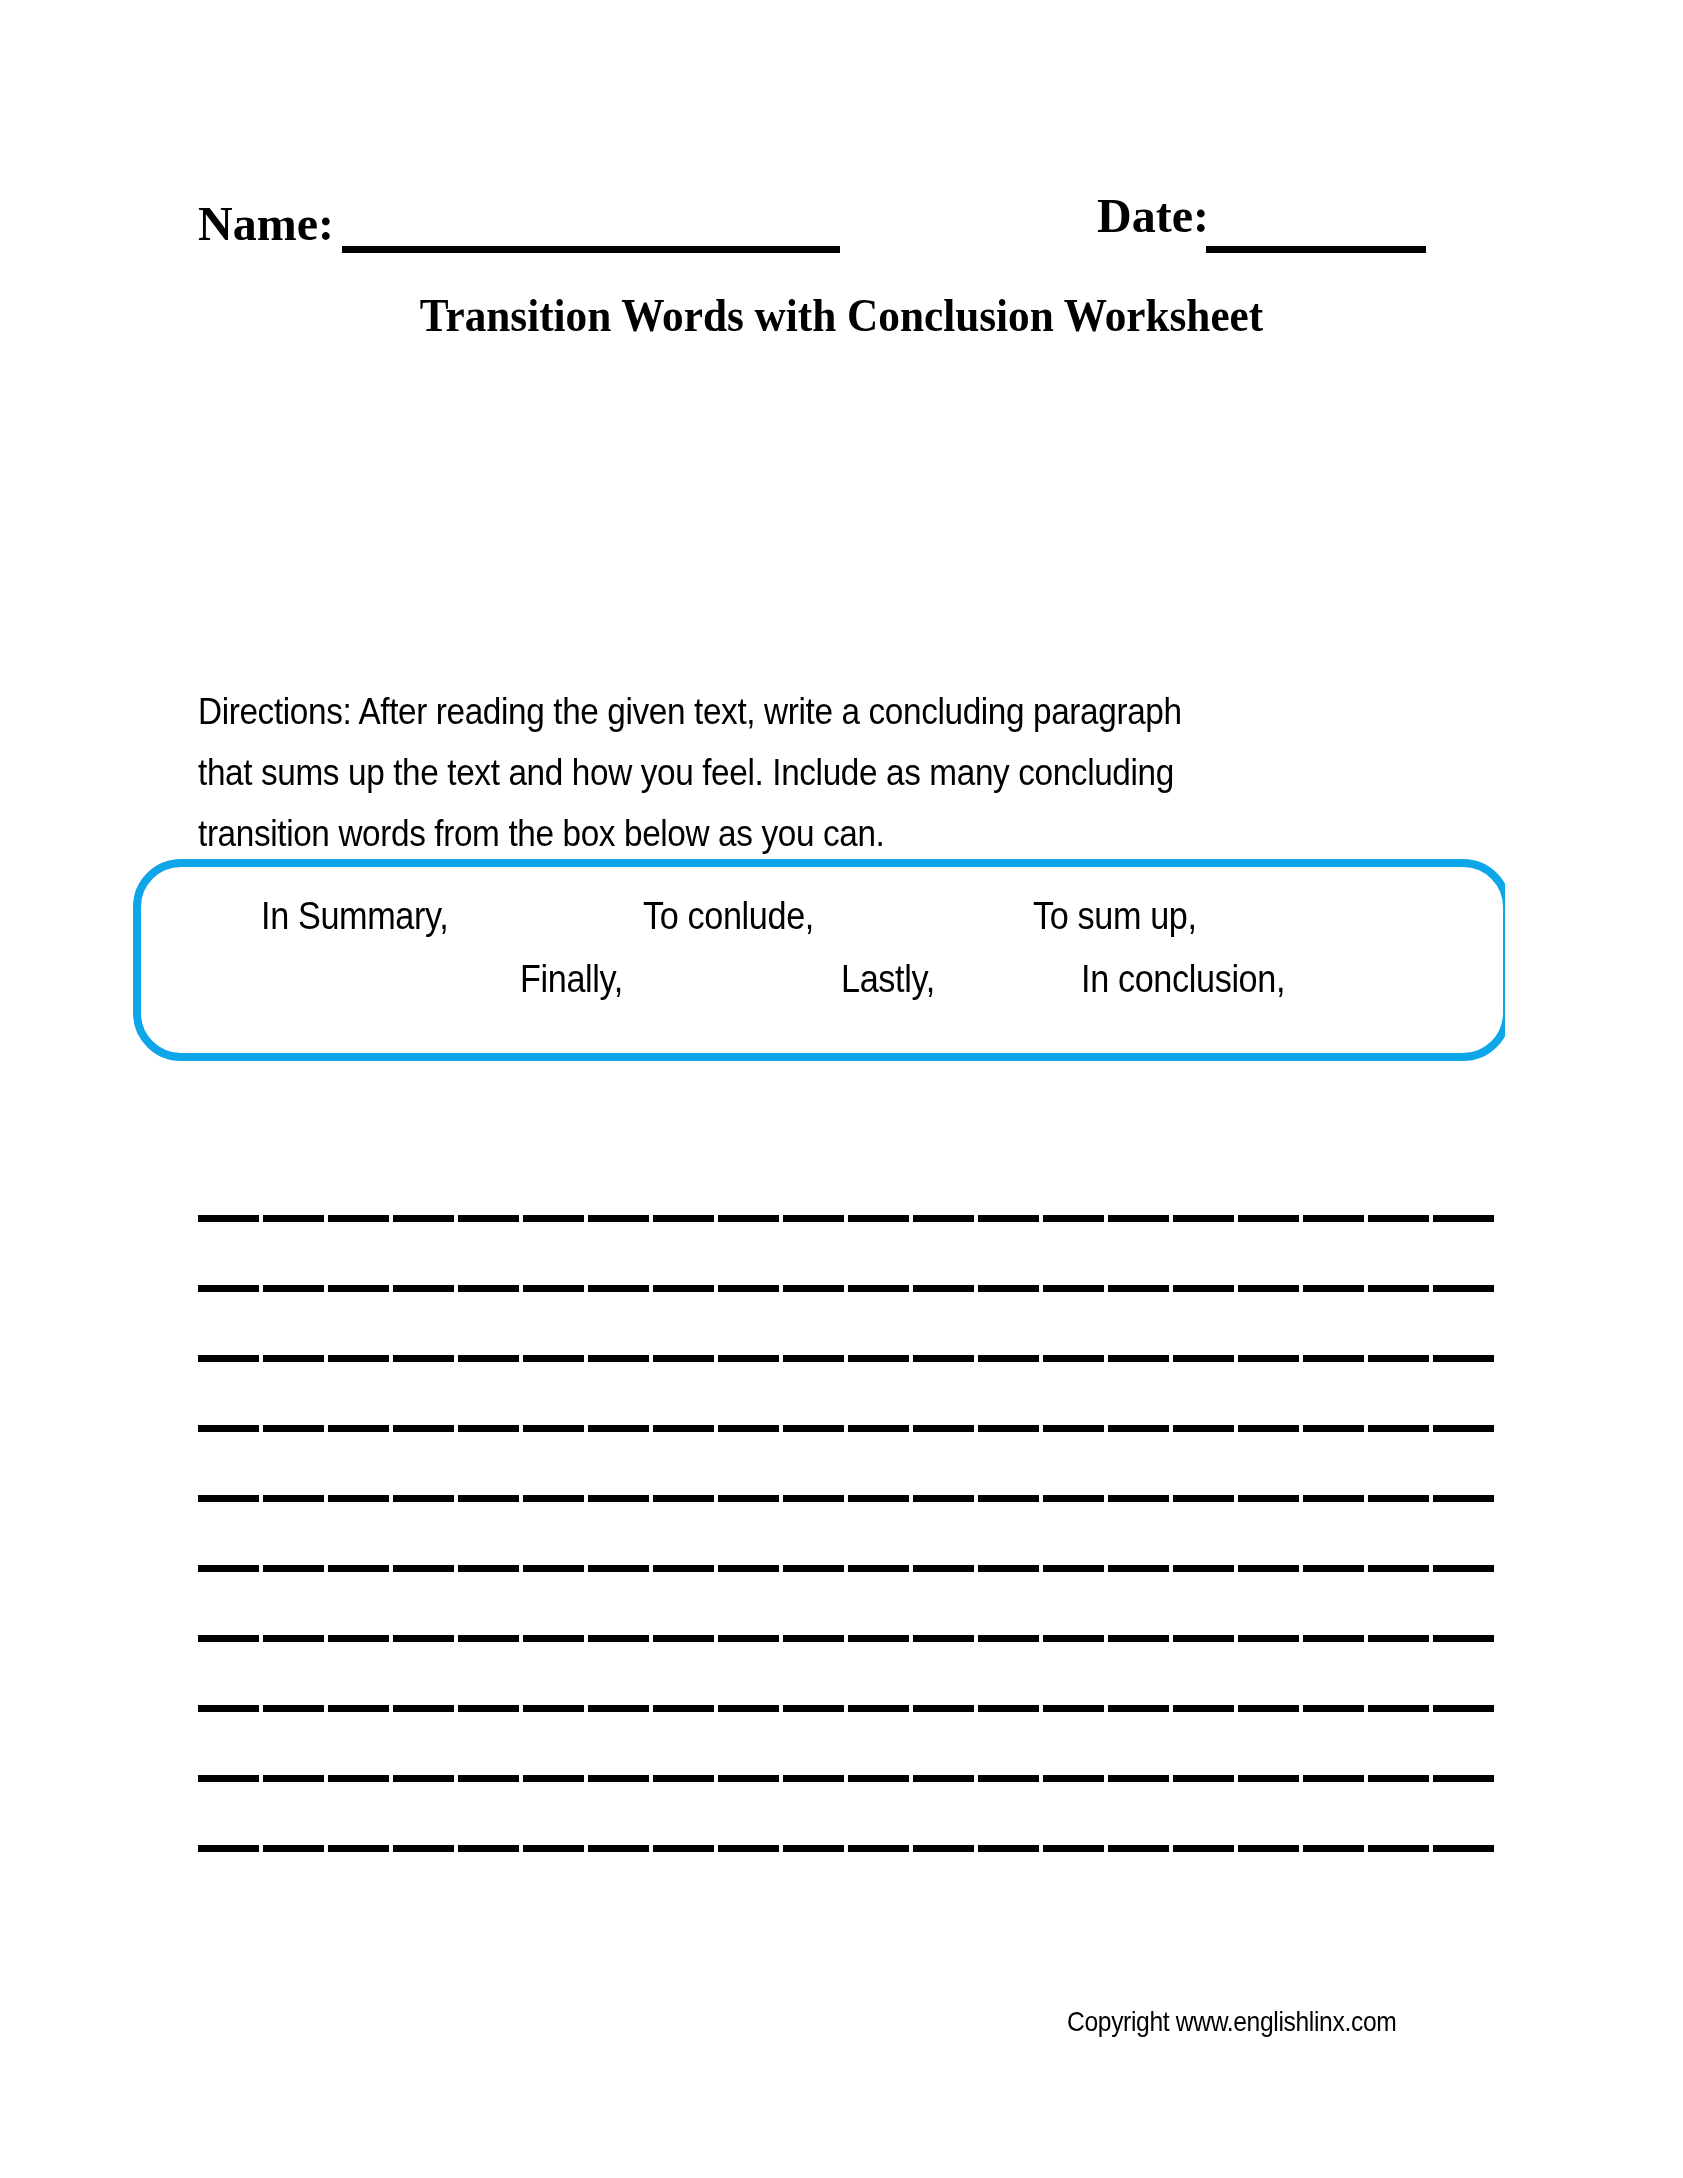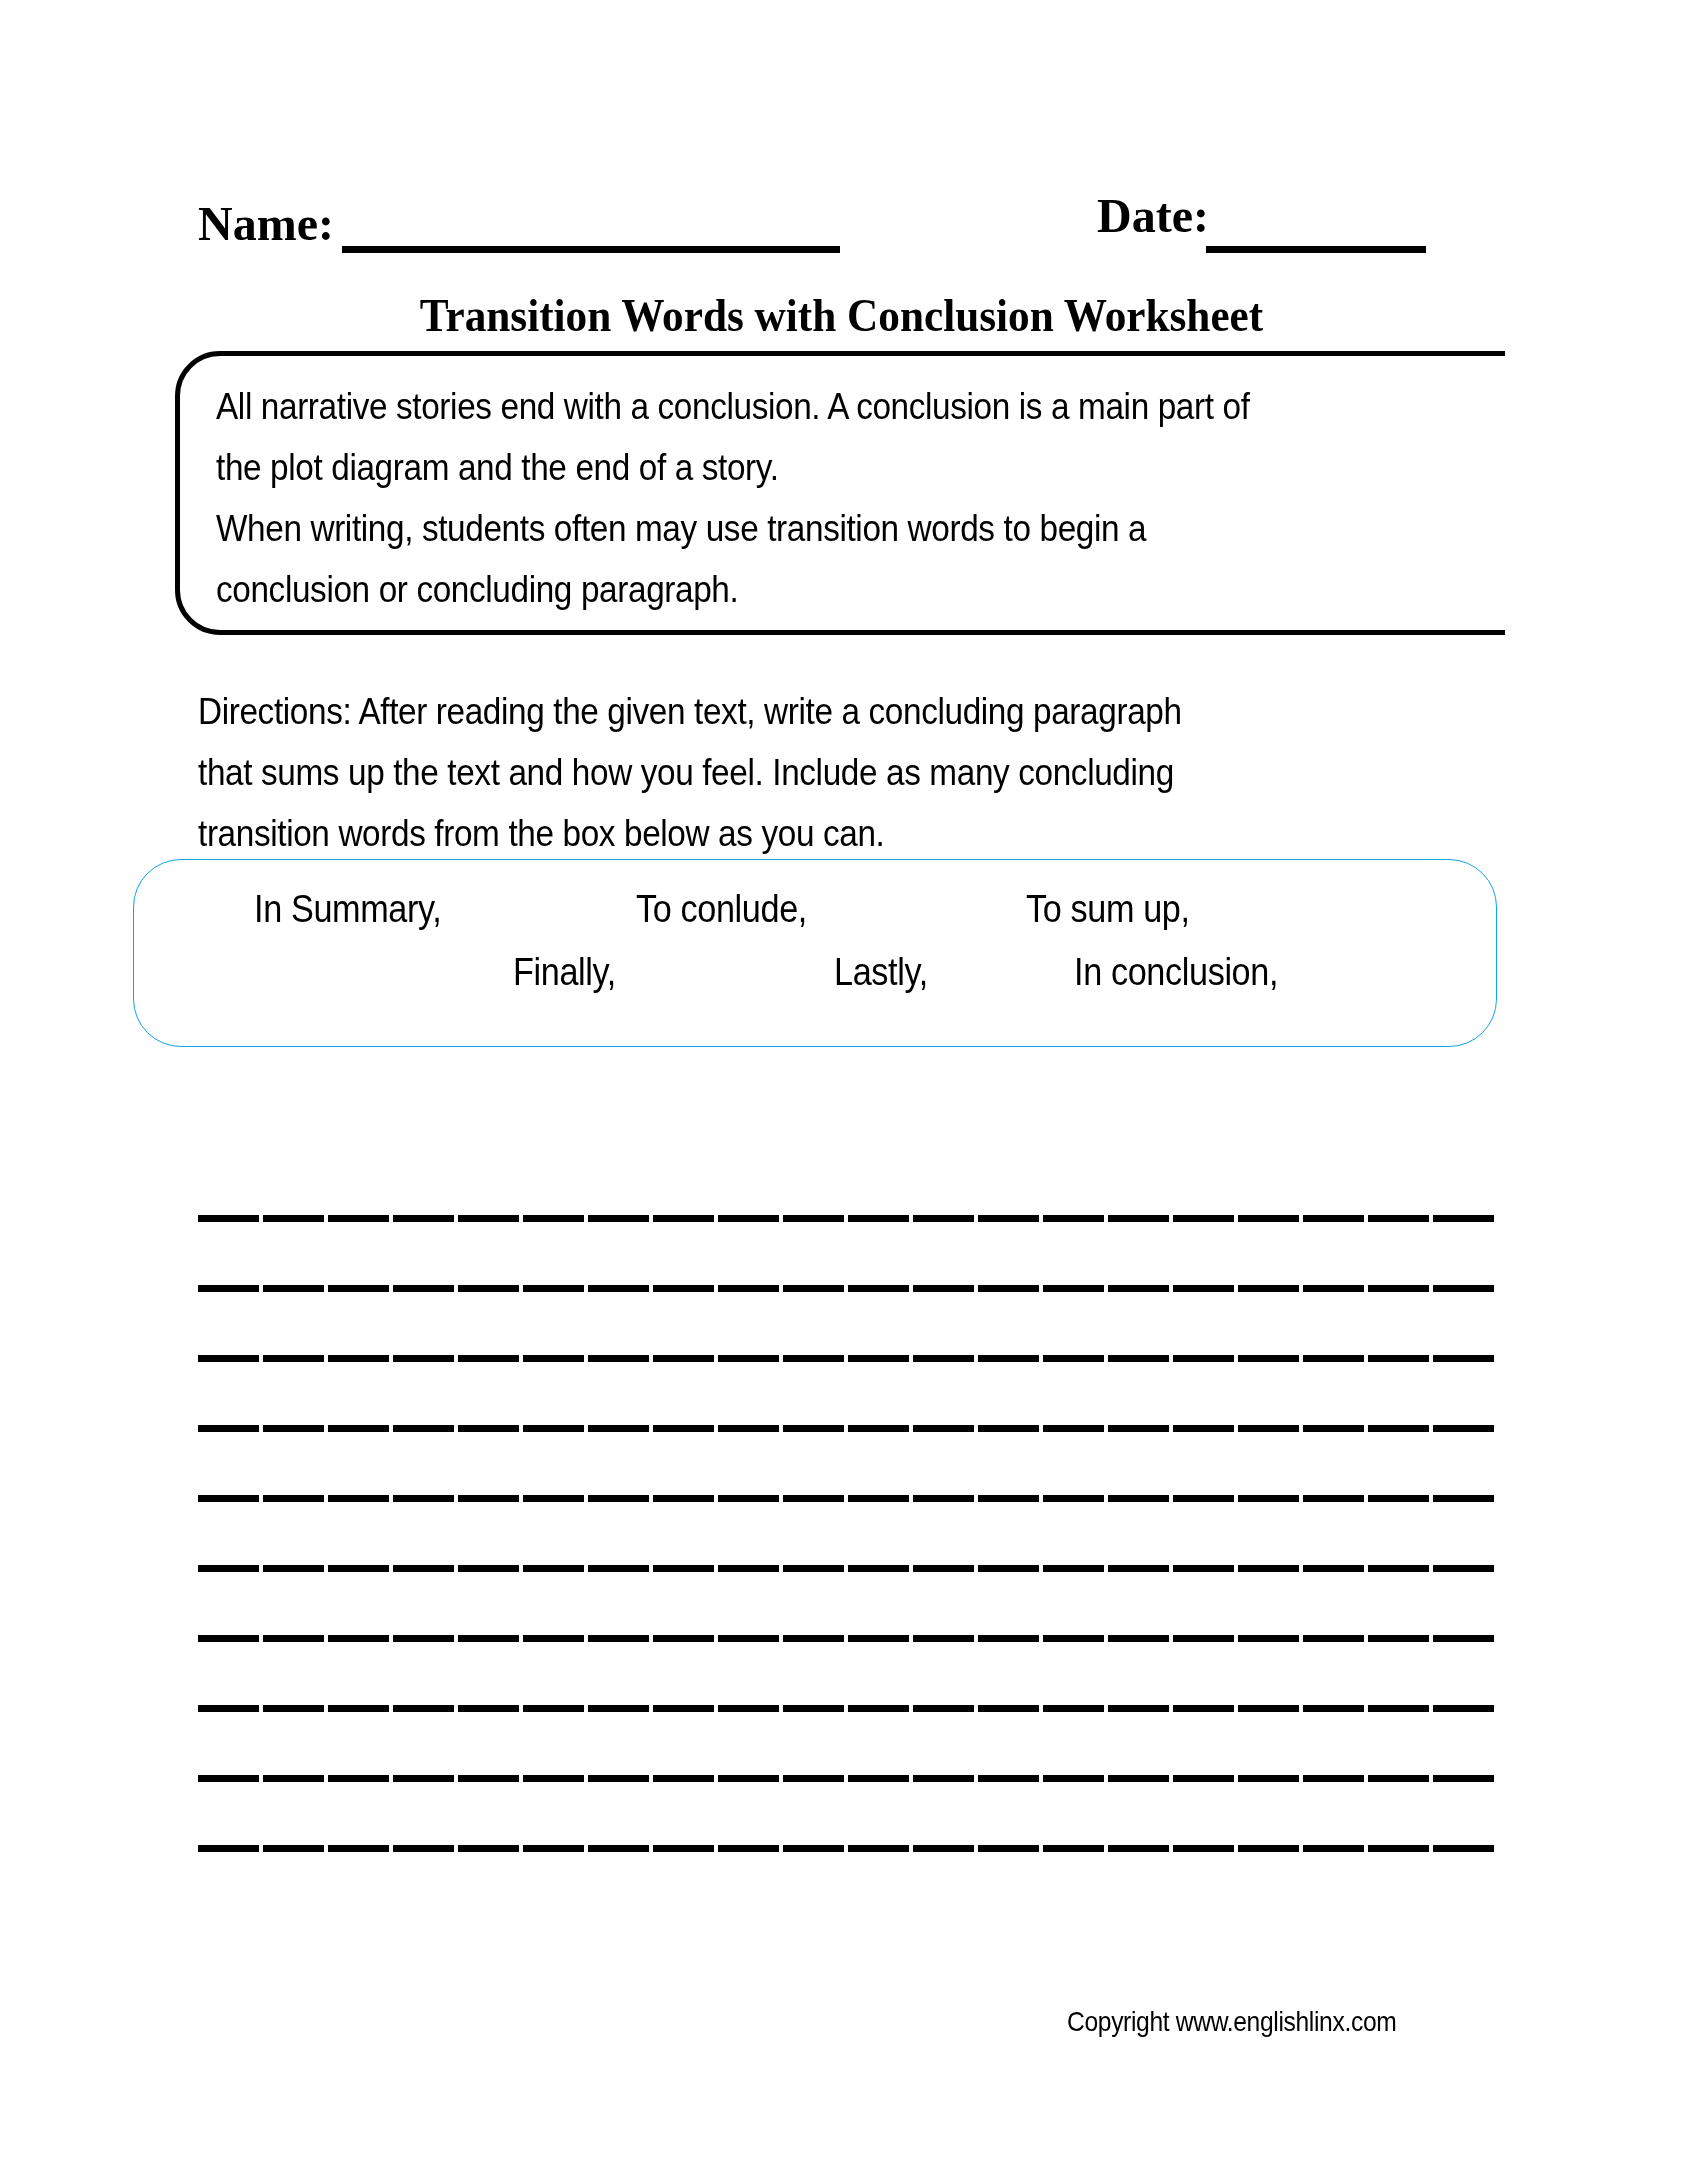--- a/index.html
+++ b/index.html
@@ -67,21 +67,21 @@
     position:absolute;
     left:198px;top:681px;
     width:1436px;
     line-height:61px;
   }
   
   .word-box{
     position:absolute;
     left:133px;top:859px;
     width:1362px;height:186px;
-    border:1px solid #0ea5e9;
+    border:8px solid #0ea5e9;
     border-radius:48px;
     background:#fff;
   }
   .word{
     position:absolute;
     font-family:"Liberation Sans", sans-serif;
     font-size:38px;
     letter-spacing:-0.4px;
     transform:scaleX(0.90);
     transform-origin:left top;
@@ -124,26 +124,20 @@
 <div class="page">
 
   <span class="hdr-label name-label">Name:</span>
   <div class="fill-line name-line"></div>
 
   <span class="hdr-label date-label">Date:</span>
   <div class="fill-line date-line"></div>
 
   <div class="title">Transition Words with Conclusion Worksheet</div>
 
-  <div class="info-box">
-    <div class="cond info-text">All narrative stories end with a conclusion. A conclusion is a main part of
-the plot diagram and the end of a story.
-When writing, students often may use transition words to begin a
-conclusion or concluding paragraph.</div>
-  </div>
 
   <div class="cond directions">Directions: After reading the given text, write a concluding paragraph
 that sums up the text and how you feel. Include as many concluding
 transition words from the box below as you can.</div>
 
   <div class="word-box">
     <span class="word w11">In Summary,</span>
     <span class="word w12">To conlude,</span>
     <span class="word w13">To sum up,</span>
     <span class="word w21">Finally,</span>

